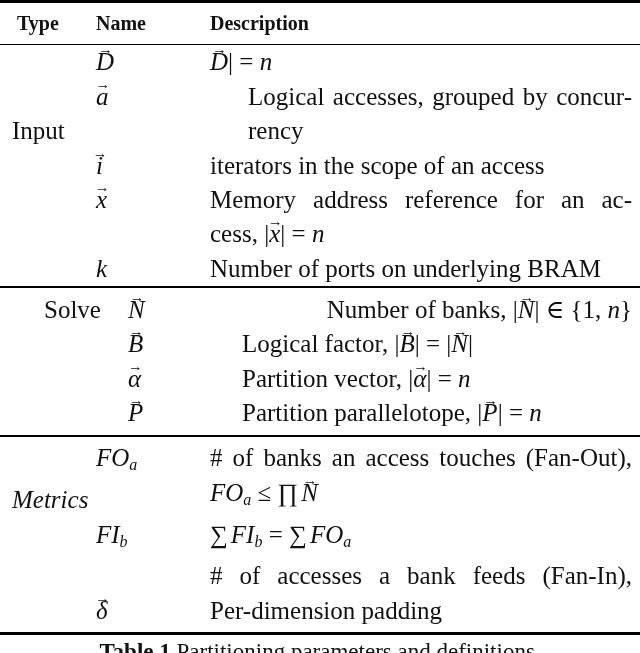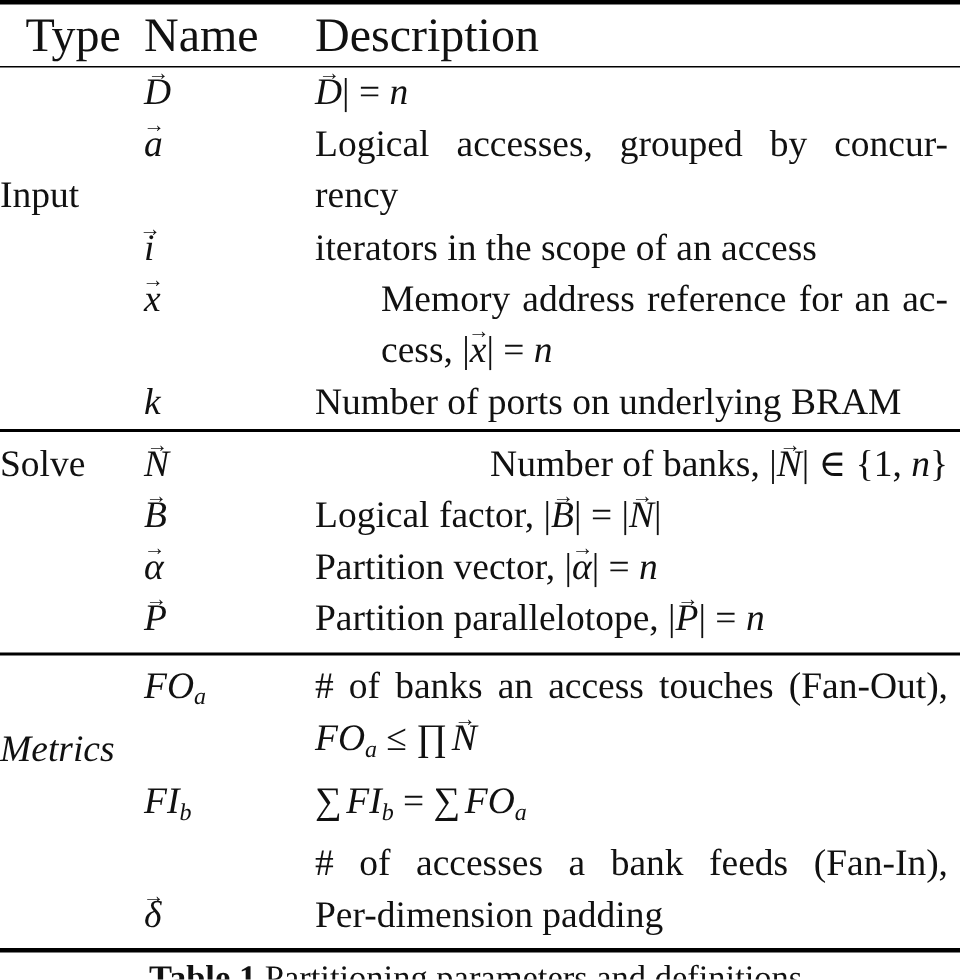--- a/index.html
+++ b/index.html
@@ -14,34 +14,34 @@
 
   .rule { background: #000000; width: 640px; }
   .rule.thick { height: 2.6px; }
   .rule.thin  { height: 1.7px; }
 
   .header-row {
     display: grid;
     grid-template-columns: 96px 114px 1fr;
     height: 41px;
     align-items: center;
-    font-weight: normal;
-    font-size: 32px;
+    font-weight: bold;
+    font-size: 20px;
   }
   .header-row .h-type { padding-left: 17px; }
 
   .group {
     display: grid;
     grid-template-columns: 96px 114px 1fr;
     padding-right: 8px;
   }
-  .group.pad-s { padding-top: 5px;   padding-bottom: 5px; }
+  .group.pad-s { padding-top: 5px;   padding-bottom: 5px; margin-left: 32px; }
   .group.pad-m { padding-top: 4.2px; padding-bottom: 4.2px; }
 
-  .glabel { grid-column: 1; padding-left: 0; line-height: 34.4px; font-size: 25px; }
+  .glabel { grid-column: 1; padding-left: 12px; line-height: 34.4px; font-size: 25px; }
   .ncell  { grid-column: 2; line-height: 34.4px; font-size: 25px; align-self: start; }
   .dcell  { grid-column: 3; font-size: 25px; }
   .line   { line-height: 34.4px; }
   .line.j { text-align: justify; text-align-last: justify; }
 
   .it  { font-style: italic; }
   .sb  { font-style: italic; font-size: 64%; vertical-align: -0.28em; letter-spacing: 0; }
   .op  { line-height: 1; margin-right: 3px; }
   .vec { position: relative; display: inline-block; font-style: italic; line-height: 1; }
   .vec .arr {
@@ -77,30 +77,30 @@
   <div class="rule thin"></div>
 
   <div id="tbody">
       <div class="group ">
         <div class="glabel" style="grid-row: 2; align-self: end;">Input</div>
         <div class="ncell" style="grid-row: 1;"><span class="vec"><span class="arr">→</span>D</span></div>
         <div class="dcell" style="grid-row: 1;">
           <div class="line"><span class="vec"><span class="arr">→</span>D</span><span class="rm">| = </span><span class="it">n</span></div>
         </div>
         <div class="ncell" style="grid-row: 2;"><span class="vec"><span class="arr">→</span>a</span></div>
-        <div class="dcell" style="grid-row: 2;">
+        <div class="dcell" style="grid-row: 2; margin-left: 38px;">
           <div class="line j"><span class="rm">Logical accesses, grouped by concur-</span></div>
           <div class="line"><span class="rm">rency</span></div>
         </div>
         <div class="ncell" style="grid-row: 3;"><span class="vec"><span class="arr">→</span>i</span></div>
         <div class="dcell" style="grid-row: 3;">
           <div class="line"><span class="rm">iterators in the scope of an access</span></div>
         </div>
         <div class="ncell" style="grid-row: 4;"><span class="vec"><span class="arr">→</span>x</span></div>
-        <div class="dcell" style="grid-row: 4; margin-left: 44px;">
+        <div class="dcell" style="grid-row: 4;">
           <div class="line j"><span class="rm">Memory address reference for an ac-</span></div>
           <div class="line"><span class="rm">cess, |</span><span class="vec"><span class="arr">→</span>x</span><span class="rm">| = </span><span class="it">n</span></div>
         </div>
         <div class="ncell" style="grid-row: 5;"><span class="it">k</span></div>
         <div class="dcell" style="grid-row: 5;">
           <div class="line"><span class="rm">Number of ports on underlying BRAM</span></div>
         </div>
       </div>
       <div class="rule thin"></div>
       <div class="group pad-s">

